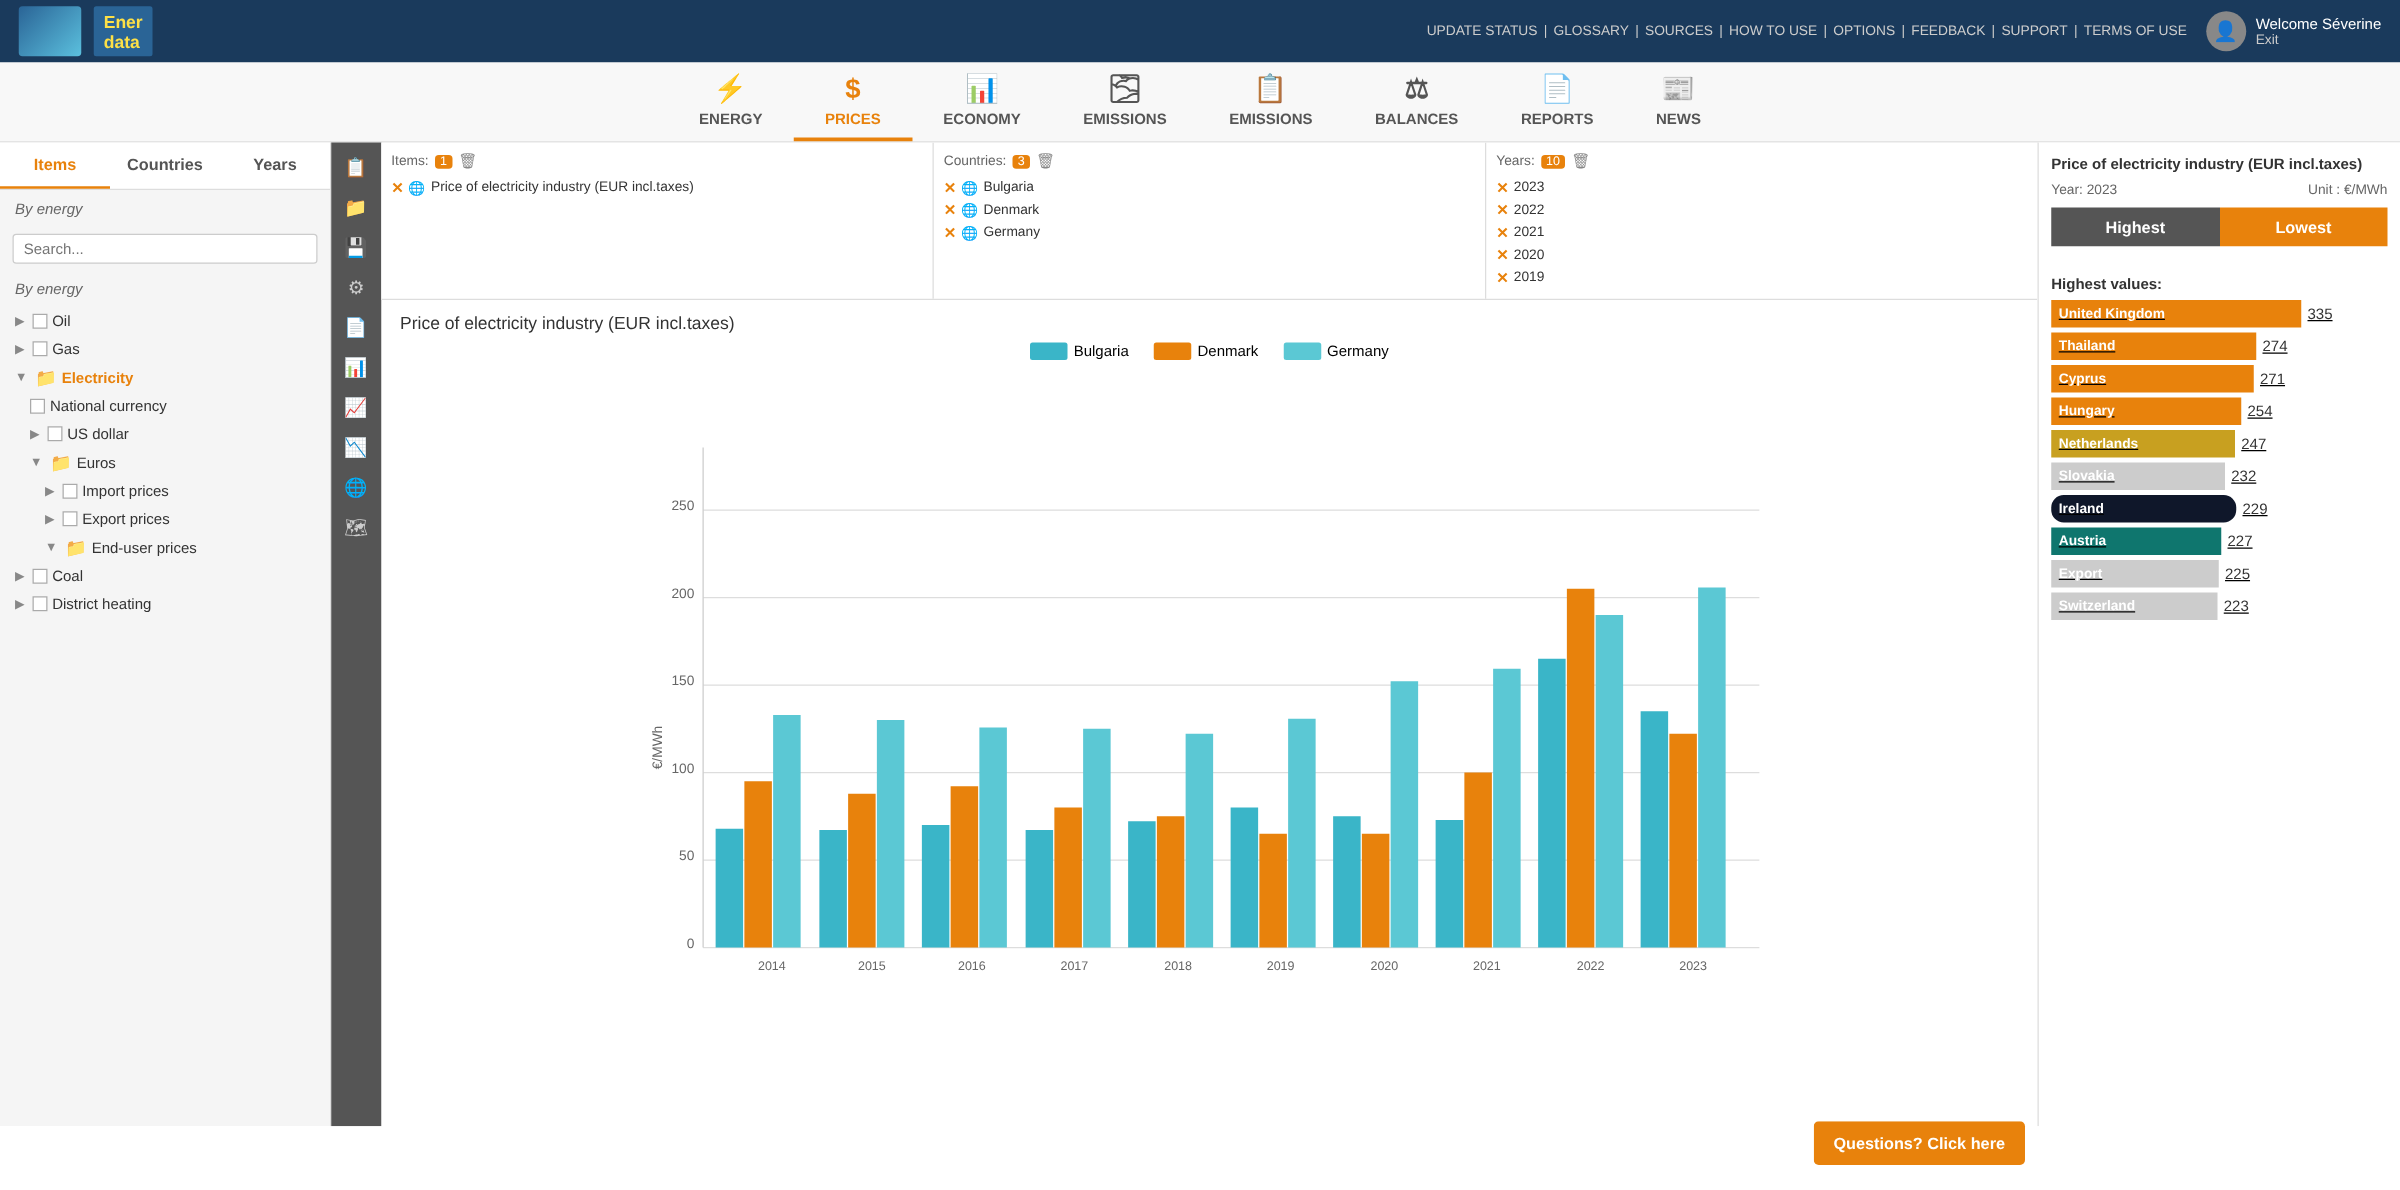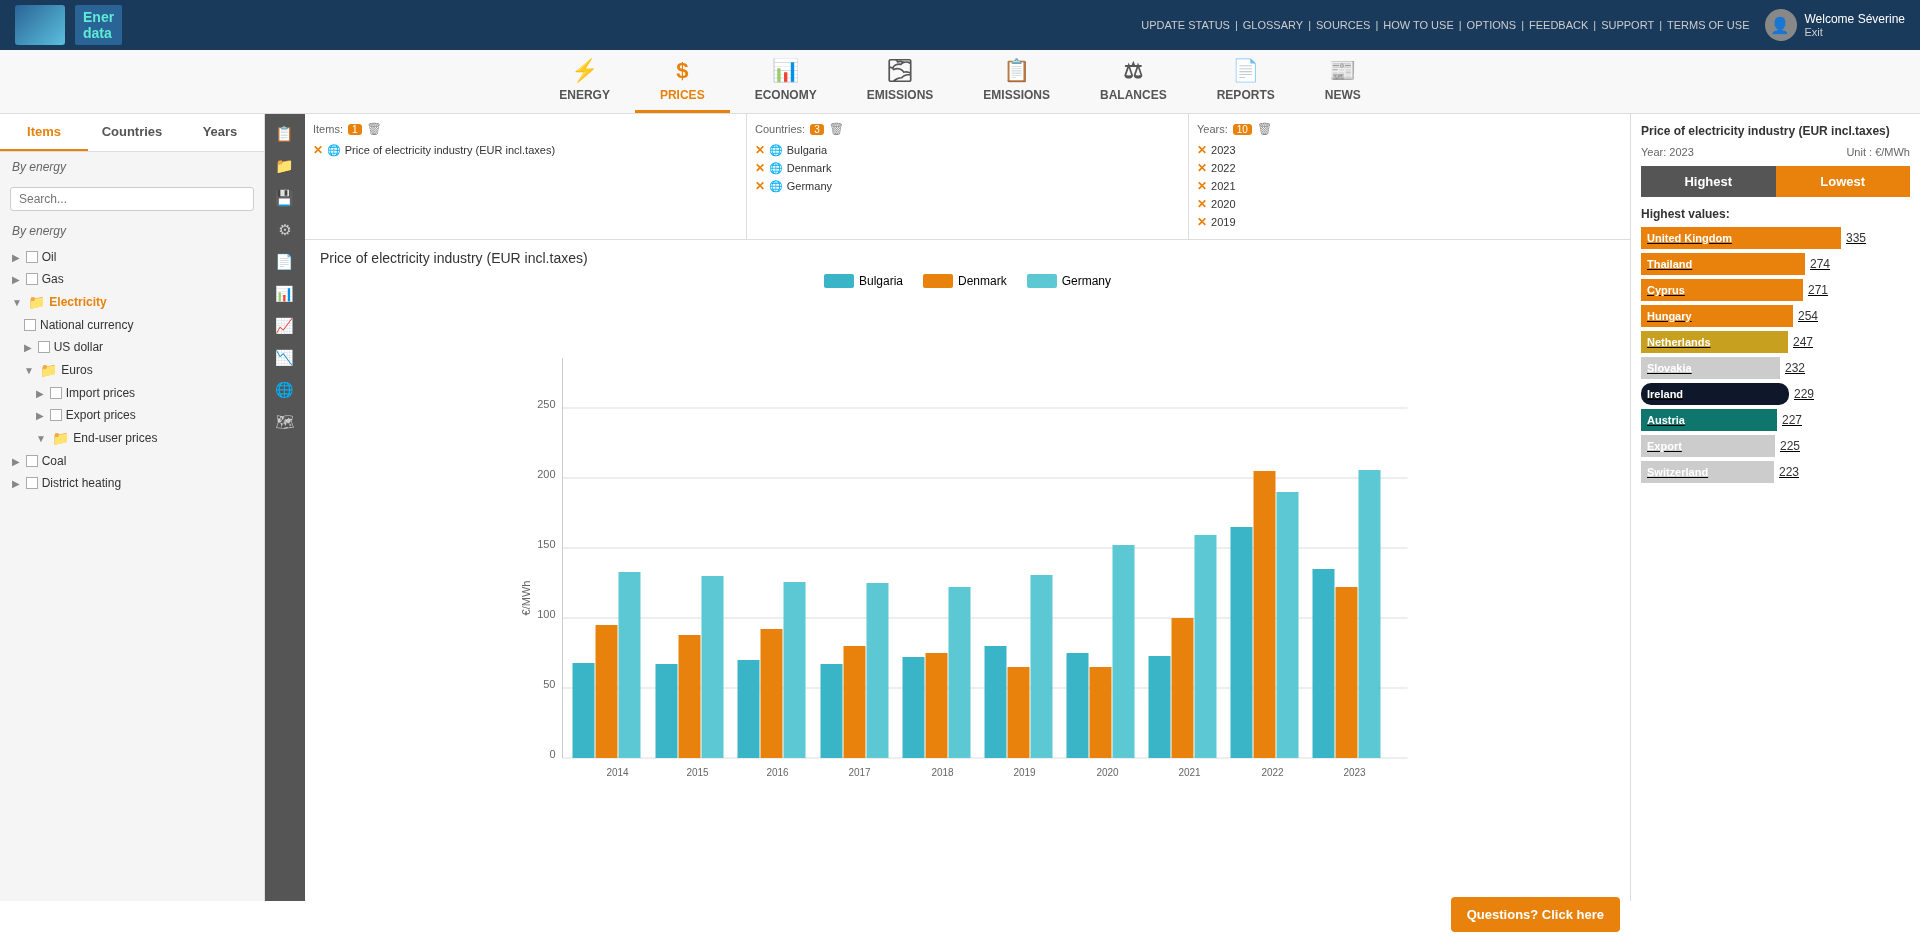--- a/index.html
+++ b/index.html
@@ -17,21 +17,21 @@
     .header-logo {
       display: flex;
       align-items: center;
       gap: 10px;
     }
     .logo-box {
       background: #2a6496;
       padding: 4px 8px;
       font-weight: bold;
       font-size: 14px;
-      color: #5eead4;
+      color: #fde047;
       border-radius: 2px;
     }
     .logo-img {
       width: 50px;
       height: 40px;
       background: linear-gradient(135deg, #2a6496, #5bc0de);
       border-radius: 3px;
     }
     .header-title {
       font-size: 22px;
@@ -271,21 +271,21 @@
     }
     .right-panel-meta {
       display: flex;
       justify-content: space-between;
       font-size: 11px;
       color: #666;
       margin-bottom: 8px;
     }
     .toggle-buttons {
       display: flex;
-      margin-bottom: 10px;
+      margin-bottom: 23px;
     }
     .toggle-btn {
       flex: 1;
       padding: 8px;
       text-align: center;
       font-size: 13px;
       font-weight: bold;
       cursor: pointer;
       border: none;
     }

